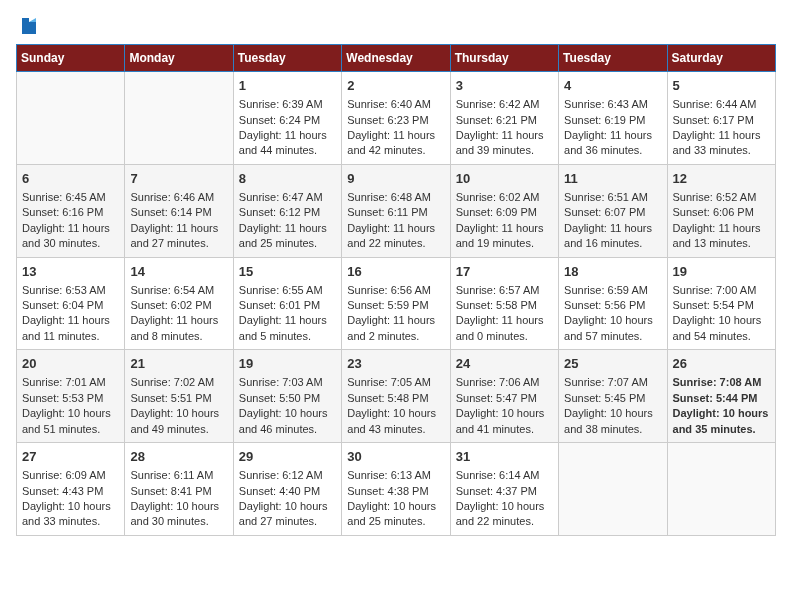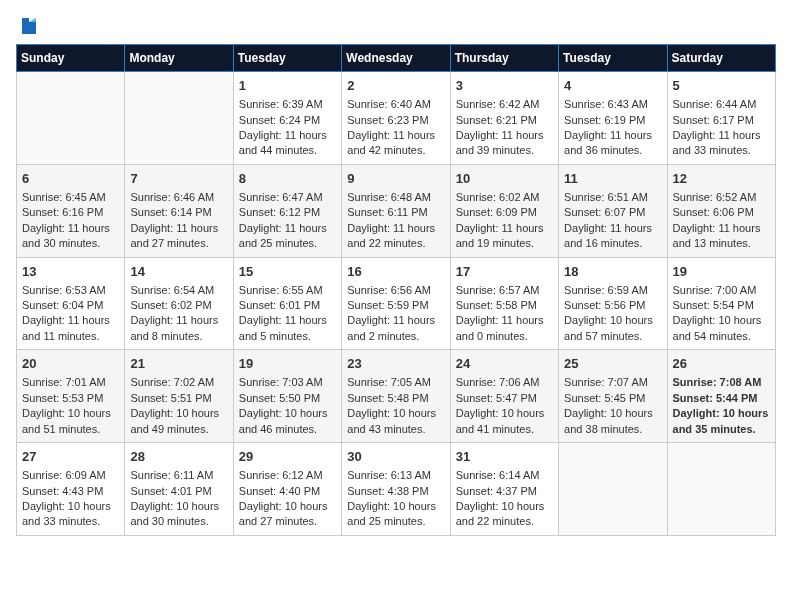--- a/index.html
+++ b/index.html
@@ -45,21 +45,21 @@
     .location {
       font-size: 14px;
       color: #555;
     }
     .calendar {
       width: 100%;
       border-collapse: collapse;
       font-size: 11px;
     }
     .calendar thead tr th {
-      background-color: #0f172a;
+      background-color: #7f1d1d;
       color: #fff;
       padding: 6px 4px;
       text-align: left;
       font-size: 12px;
       font-weight: 600;
       border: 1px solid #2d7ec4;
     }
     .calendar tbody tr td {
       vertical-align: top;
       padding: 5px 5px;
@@ -206,21 +206,21 @@
 Daylight: 10 hours and 38 minutes.</span></td>
         <td><span class="day-number">26</span><span class="day-detail" style="white-space: pre-line; font-weight: bold;">Sunrise: 7:08 AM
 Sunset: 5:44 PM
 Daylight: 10 hours and 35 minutes.</span></td>
       </tr>
       <tr>
         <td><span class="day-number">27</span><span class="day-detail" style="white-space: pre-line;">Sunrise: 6:09 AM
 Sunset: 4:43 PM
 Daylight: 10 hours and 33 minutes.</span></td>
         <td><span class="day-number">28</span><span class="day-detail" style="white-space: pre-line;">Sunrise: 6:11 AM
-Sunset: 4:01 PM
+Sunset: 8:41 PM
 Daylight: 10 hours and 30 minutes.</span></td>
         <td><span class="day-number">29</span><span class="day-detail" style="white-space: pre-line;">Sunrise: 6:12 AM
 Sunset: 4:40 PM
 Daylight: 10 hours and 27 minutes.</span></td>
         <td><span class="day-number">30</span><span class="day-detail" style="white-space: pre-line;">Sunrise: 6:13 AM
 Sunset: 4:38 PM
 Daylight: 10 hours and 25 minutes.</span></td>
         <td><span class="day-number">31</span><span class="day-detail" style="white-space: pre-line;">Sunrise: 6:14 AM
 Sunset: 4:37 PM
 Daylight: 10 hours and 22 minutes.</span></td>

